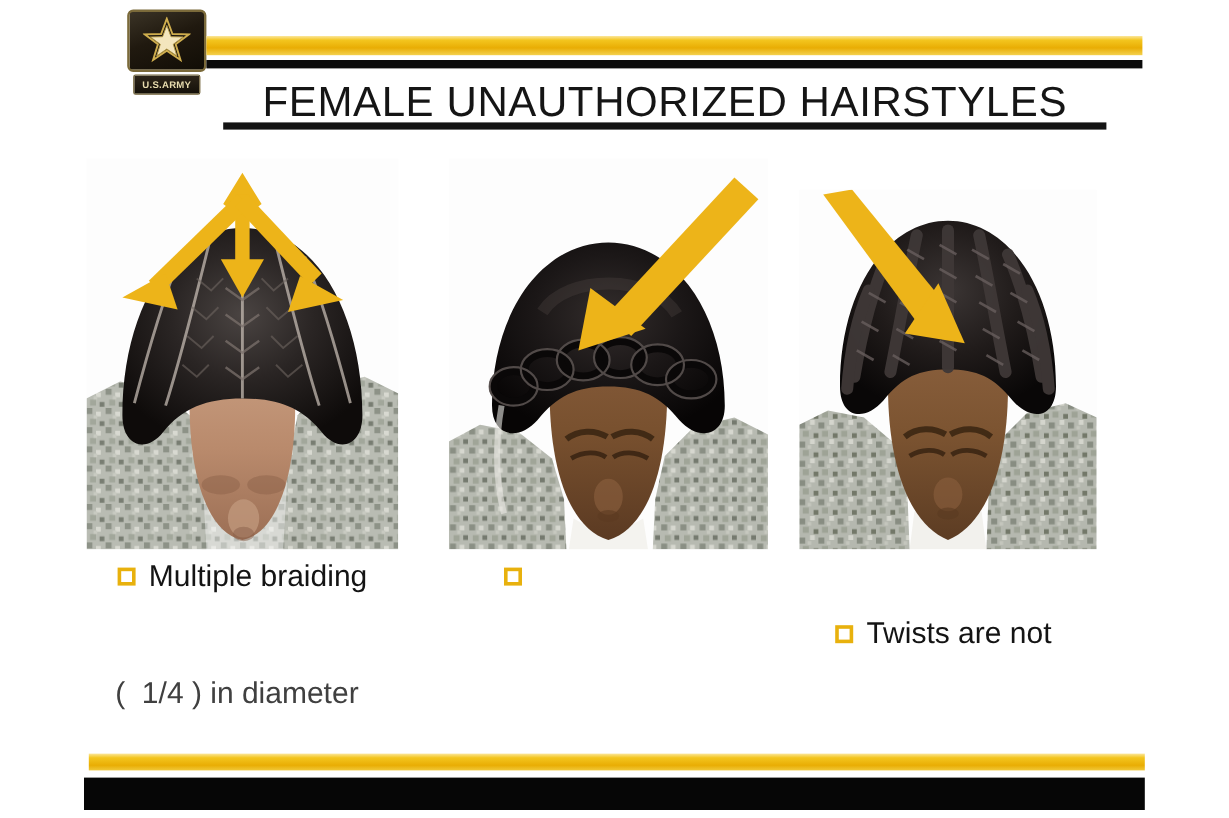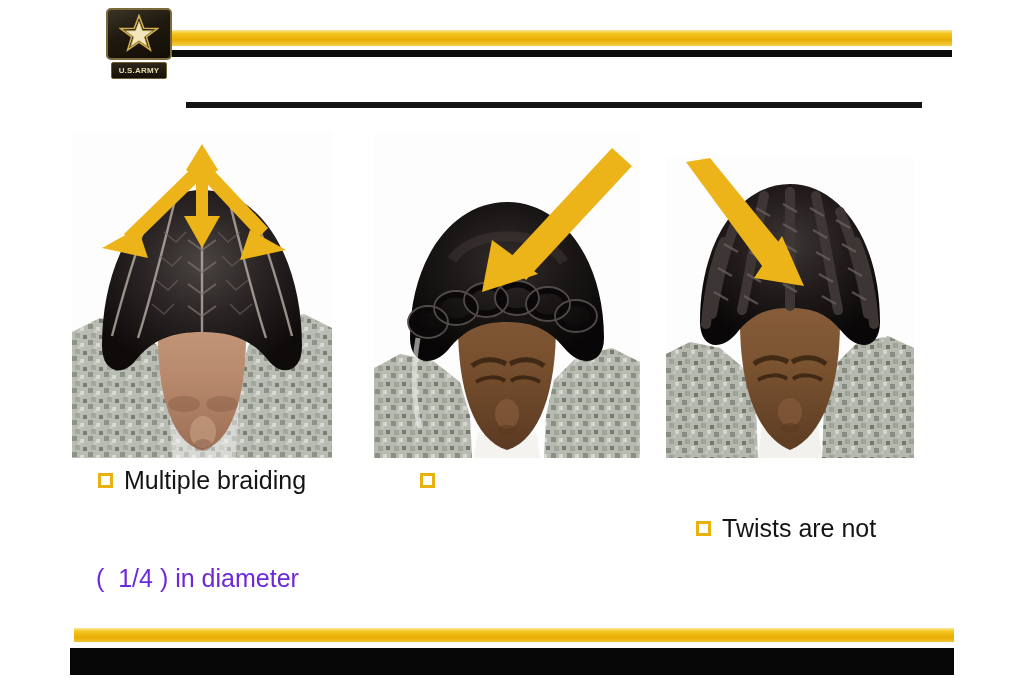--- a/index.html
+++ b/index.html
@@ -79,21 +79,21 @@
   }
   .caption-text {
     font-family: "Liberation Sans", sans-serif;
     font-size: 25px; color: #141414; white-space: nowrap; line-height: 1;
   }
 
   
   .footnote {
     position: absolute; left: 96px; top: 566px;
     font-family: "Liberation Sans", sans-serif;
-    font-size: 25px; color: #6d28d9; white-space: pre; line-height: 1;
+    font-size: 25px; color: #404040; white-space: pre; line-height: 1;
   }
 
   
   .bar-gold-bot {
     position: absolute; left: 74px; top: 628px; width: 880px; height: 14px;
     background: linear-gradient(180deg,#fbe69a 0%,#f3c51e 25%,#e9ad04 70%,#f0c838 100%);
   }
   .bar-black-bot {
     position: absolute; left: 70px; top: 648px; width: 884px; height: 27px;
     background: #060606;
@@ -112,20 +112,21 @@
       </svg>
     </div>
     <div class="logo-plate">
       <span>U.S.ARMY</span>
     </div>
   </div>
 
   <div class="bar-gold-top"></div>
   <div class="bar-black-top"></div>
 
+  <div class="title">FEMALE UNAUTHORIZED HAIRSTYLES</div>
   <div class="title-underline"></div>
 
   <div class="photos">
 
     <div class="photo" id="photo-1">
       <svg viewBox="0 0 260 326" preserveAspectRatio="none">
         <defs>
           <radialGradient id="p1hair" cx="50%" cy="40%" r="62%">
             <stop offset="0%" stop-color="#4a4442"></stop>
             <stop offset="48%" stop-color="#2a2524"></stop>

